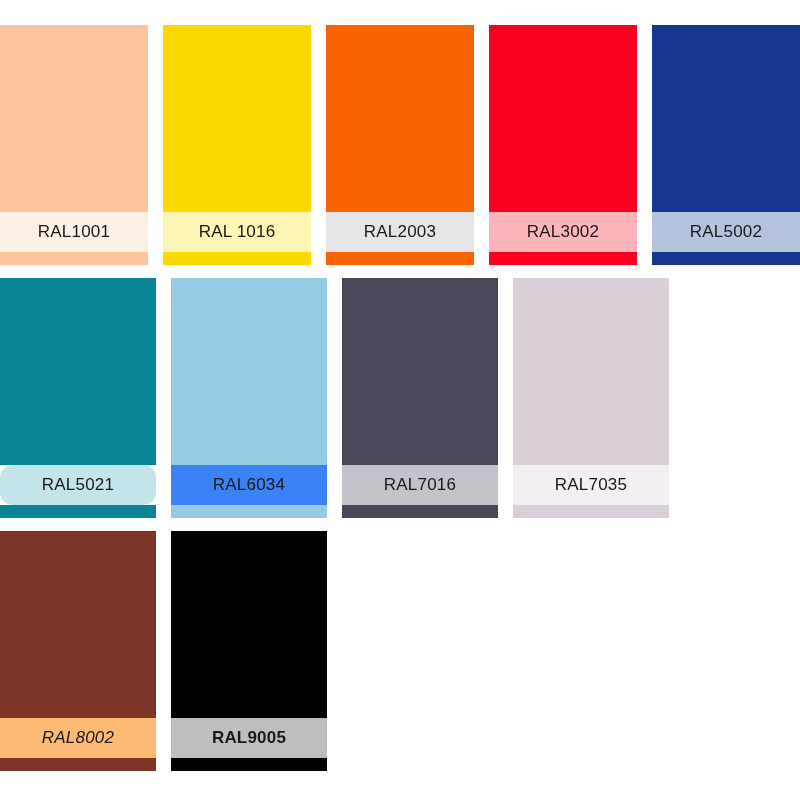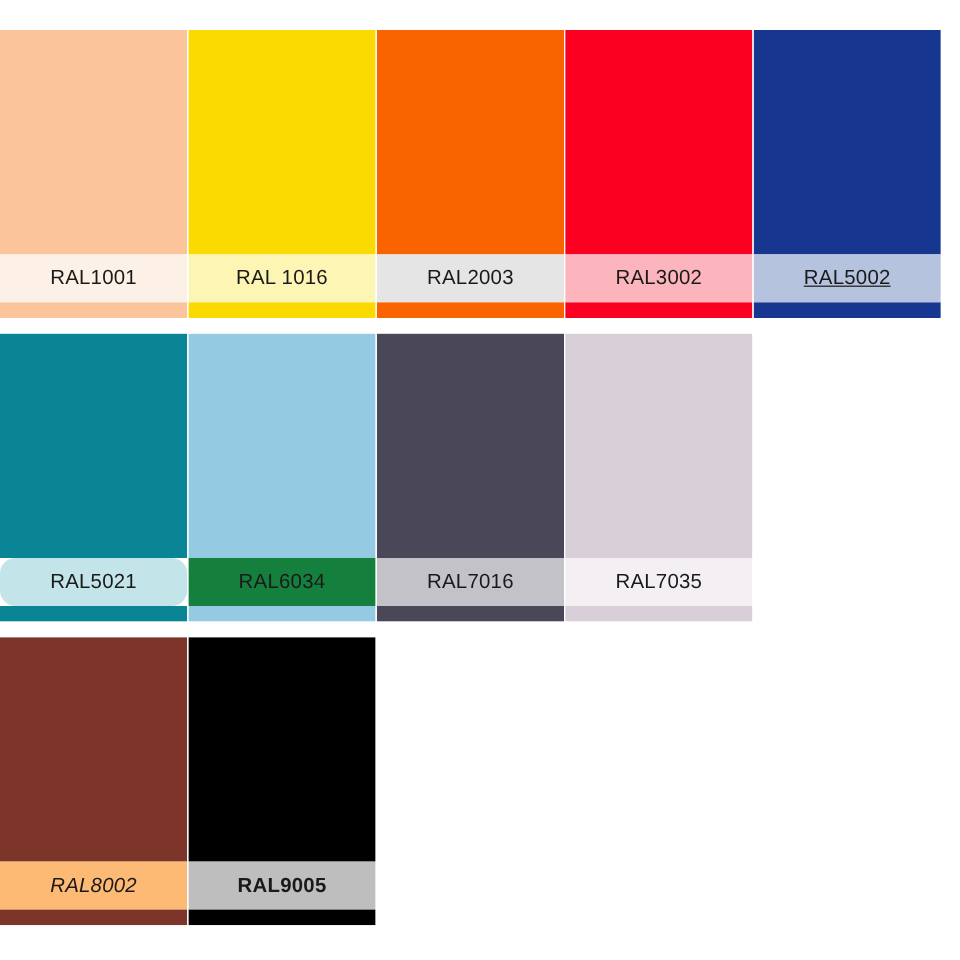--- a/index.html
+++ b/index.html
@@ -22,21 +22,21 @@
     background: #ffffff;
     padding: 25px 0 0 0;
     box-sizing: border-box;
   }
 
   .swatch-row {
     display: flex;
     flex-direction: row;
     justify-content: flex-start;
     align-items: flex-start;
-    gap: 1px;
+    gap: 15px;
     margin-bottom: 13px;
   }
 
   .swatch {
     width: 156px;
     height: 240px;
     display: flex;
     flex-direction: column;
     position: relative;
     box-sizing: border-box;
@@ -99,37 +99,37 @@
       </div>
       <div class="swatch">
         <div class="swatch-color" style="background-color: rgb(250, 0, 33);"></div>
         <div class="swatch-label" style="background-color: rgb(252, 180, 189);">
           <span>RAL3002</span>
         </div>
         <div class="swatch-foot" style="background-color: rgb(250, 0, 33);"></div>
       </div>
       <div class="swatch">
         <div class="swatch-color" style="background-color: rgb(23, 54, 143);"></div>
-        <div class="swatch-label" style="background-color: rgb(182, 195, 222); text-decoration: underline;">
+        <div class="swatch-label" style="background-color: rgb(182, 195, 222);">
           <span>RAL5002</span>
         </div>
         <div class="swatch-foot" style="background-color: rgb(23, 54, 143);"></div>
       </div>
     </div>
     <div class="swatch-row">
       <div class="swatch">
         <div class="swatch-color" style="background-color: rgb(10, 133, 150);"></div>
         <div class="swatch-label" style="background-color: rgb(195, 228, 233); border-radius: 13px;">
           <span>RAL5021</span>
         </div>
         <div class="swatch-foot" style="background-color: rgb(10, 133, 150);"></div>
       </div>
       <div class="swatch">
         <div class="swatch-color" style="background-color: rgb(149, 203, 226);"></div>
-        <div class="swatch-label" style="background-color: #15803d;">
+        <div class="swatch-label" style="background-color: #3b82f6;">
           <span>RAL6034</span>
         </div>
         <div class="swatch-foot" style="background-color: rgb(149, 203, 226);"></div>
       </div>
       <div class="swatch">
         <div class="swatch-color" style="background-color: rgb(74, 72, 88);"></div>
         <div class="swatch-label" style="background-color: rgb(195, 194, 201);">
           <span>RAL7016</span>
         </div>
         <div class="swatch-foot" style="background-color: rgb(74, 72, 88);"></div>

